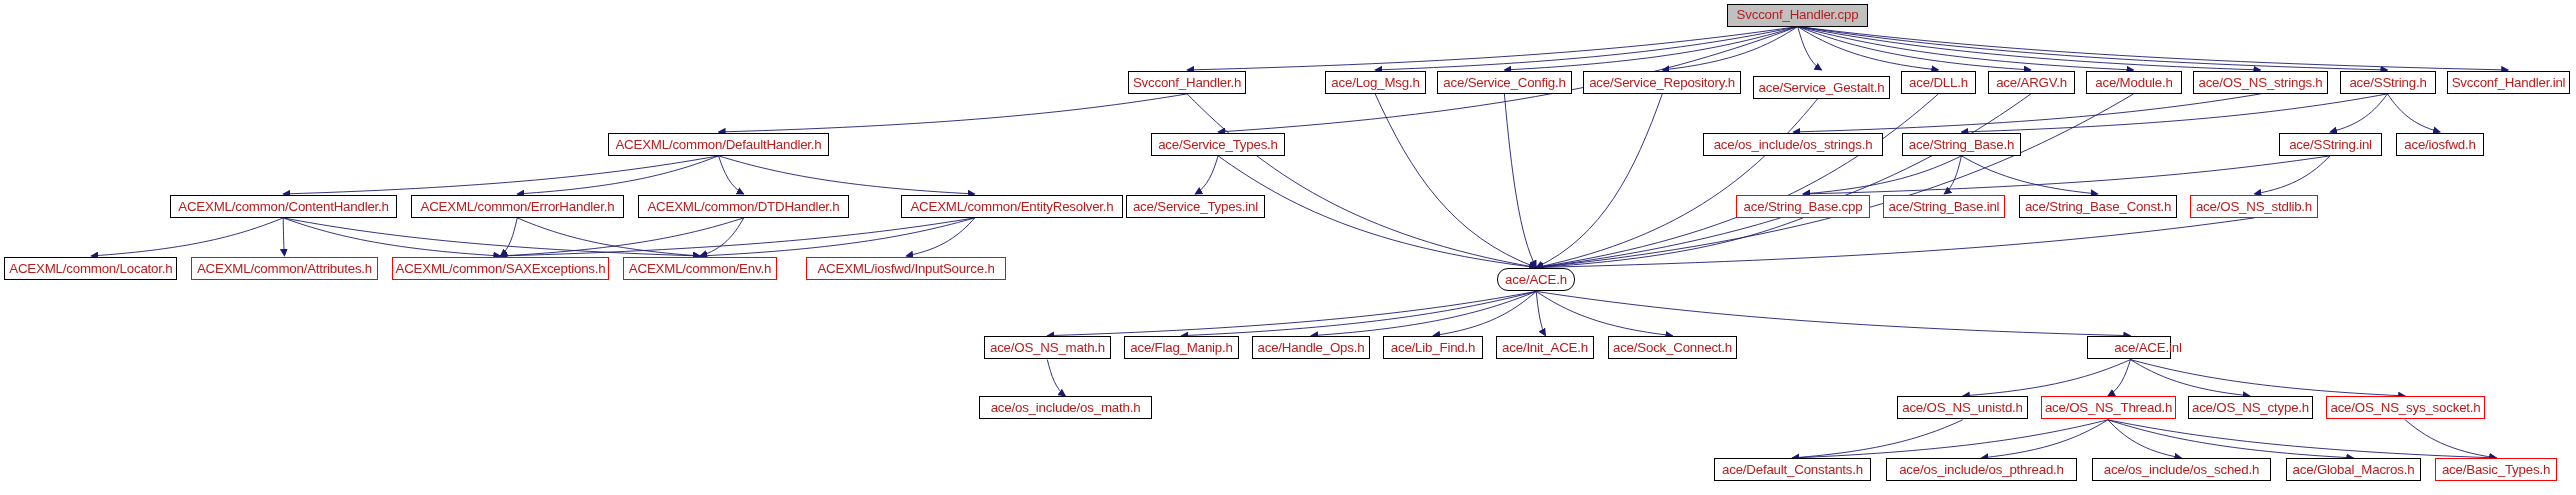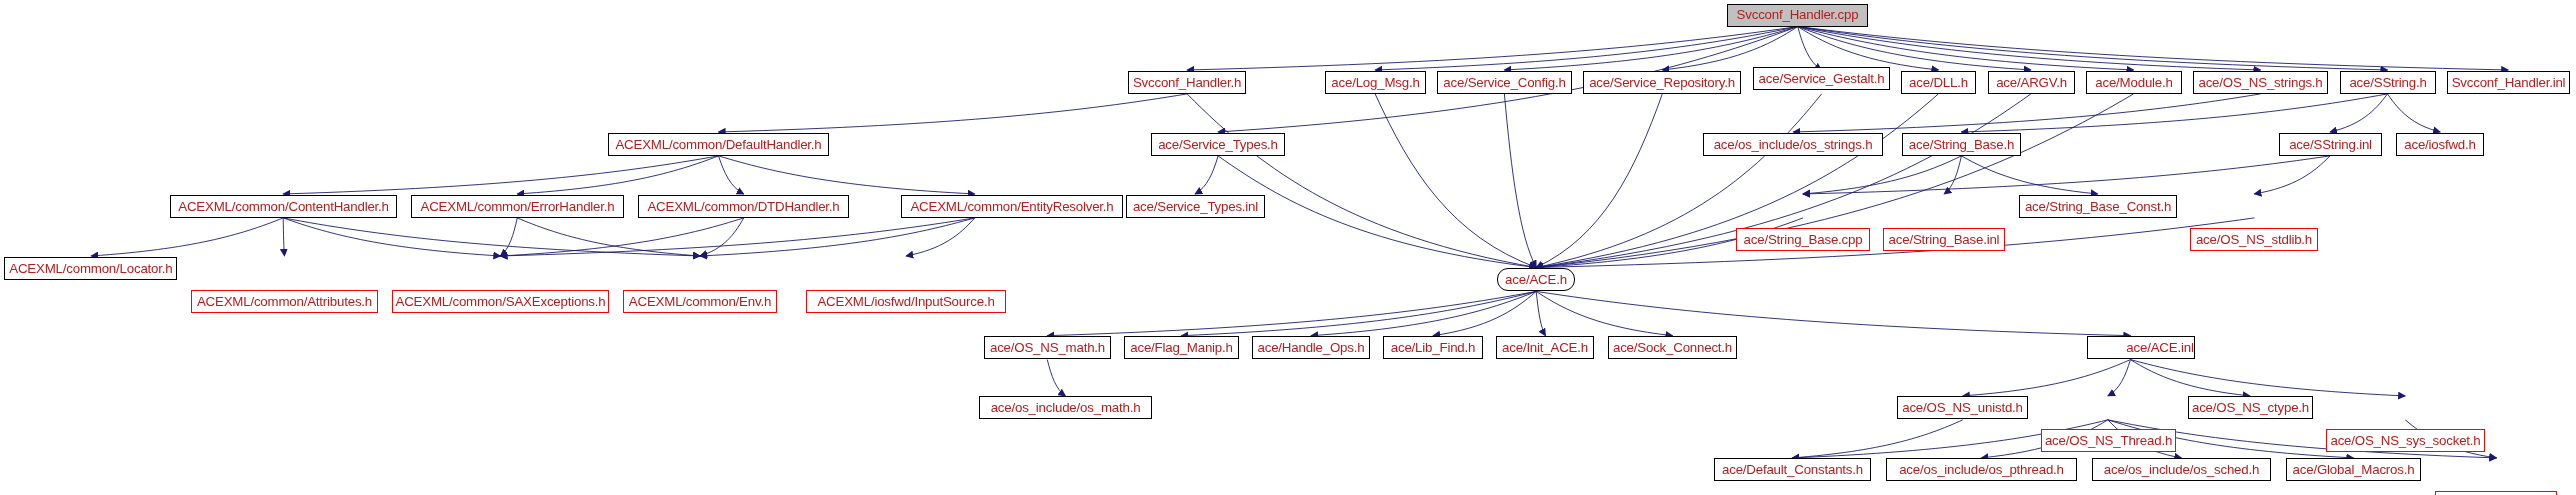--- a/index.html
+++ b/index.html
@@ -32,21 +32,20 @@
     line-height: 1;
     display: flex;
     align-items: center;
     justify-content: center;
     white-space: nowrap;
     height: 23px;
     letter-spacing: -0.2px;
   }
   .node.red {
     border-color: #ff0000;
-    margin-top: 33px;
   }
   .node.root {
     background: #c0c0c0;
     border-color: #000000;
   }
   .node-label {
     pointer-events: none;
   }
 </style>
 </head>
@@ -137,21 +136,21 @@
       </div>
       <div class="node" style="left: 1325px; top: 71px; width: 101px;">
         <span class="node-label">ace/Log_Msg.h</span>
       </div>
       <div class="node" style="left: 1437px; top: 71px; width: 135px;">
         <span class="node-label">ace/Service_Config.h</span>
       </div>
       <div class="node" style="left: 1583px; top: 71px; width: 158px;">
         <span class="node-label">ace/Service_Repository.h</span>
       </div>
-      <div class="node" style="left: 1753px; top: 67px; width: 137px;">
+      <div class="node" style="left: 1753px; top: 76px; width: 137px;">
         <span class="node-label">ace/Service_Gestalt.h</span>
       </div>
       <div class="node" style="left: 1901px; top: 71px; width: 75px;">
         <span class="node-label">ace/DLL.h</span>
       </div>
       <div class="node" style="left: 1988px; top: 71px; width: 87px;">
         <span class="node-label">ace/ARGV.h</span>
       </div>
       <div class="node" style="left: 2086px; top: 71px; width: 96px;">
         <span class="node-label">ace/Module.h</span>
@@ -239,21 +238,21 @@
       </div>
       <div class="node" style="left: 1383px; top: 336px; width: 100px;">
         <span class="node-label">ace/Lib_Find.h</span>
       </div>
       <div class="node" style="left: 1496px; top: 336px; width: 98px;">
         <span class="node-label">ace/Init_ACE.h</span>
       </div>
       <div class="node" style="left: 1608px; top: 336px; width: 129px;">
         <span class="node-label">ace/Sock_Connect.h</span>
       </div>
-      <div class="node" style="left: 2087px; top: 336px; width: 108px; padding-left: 38px;">
+      <div class="node" style="left: 2087px; top: 336px; width: 84px; padding-left: 38px;">
         <span class="node-label">ace/ACE.inl</span>
       </div>
       <div class="node" style="left: 979px; top: 396px; width: 173px;">
         <span class="node-label">ace/os_include/os_math.h</span>
       </div>
       <div class="node" style="left: 1897px; top: 396px; width: 131px;">
         <span class="node-label">ace/OS_NS_unistd.h</span>
       </div>
       <div class="node red" style="left: 2041px; top: 396px; width: 135px;">
         <span class="node-label">ace/OS_NS_Thread.h</span>

